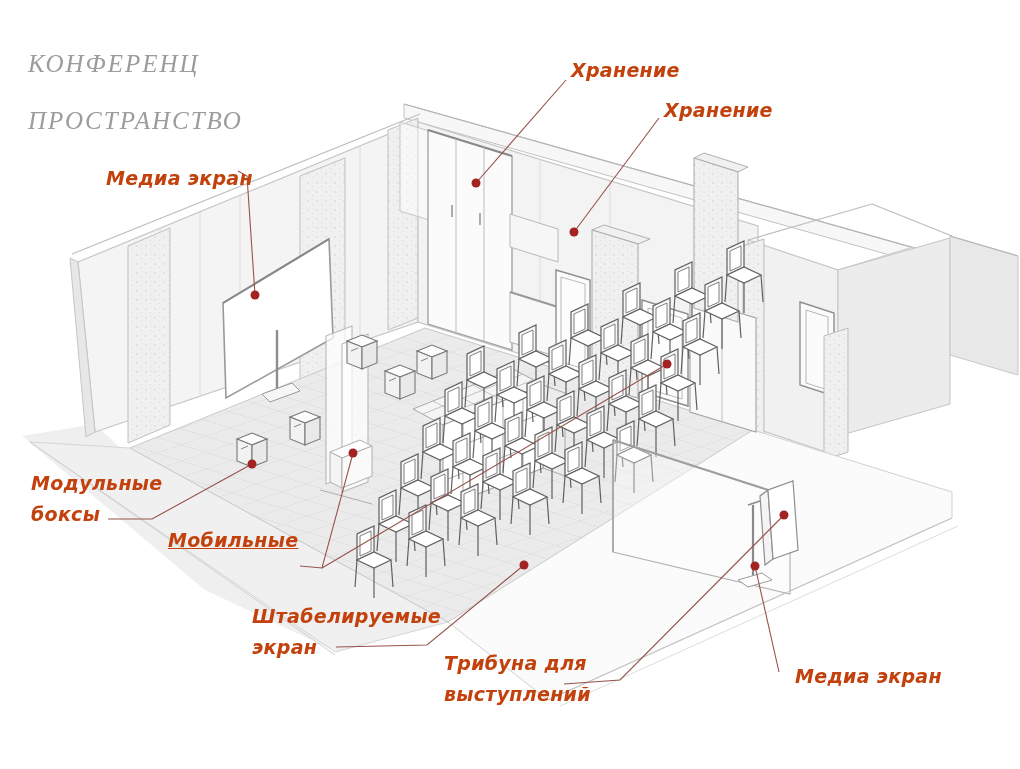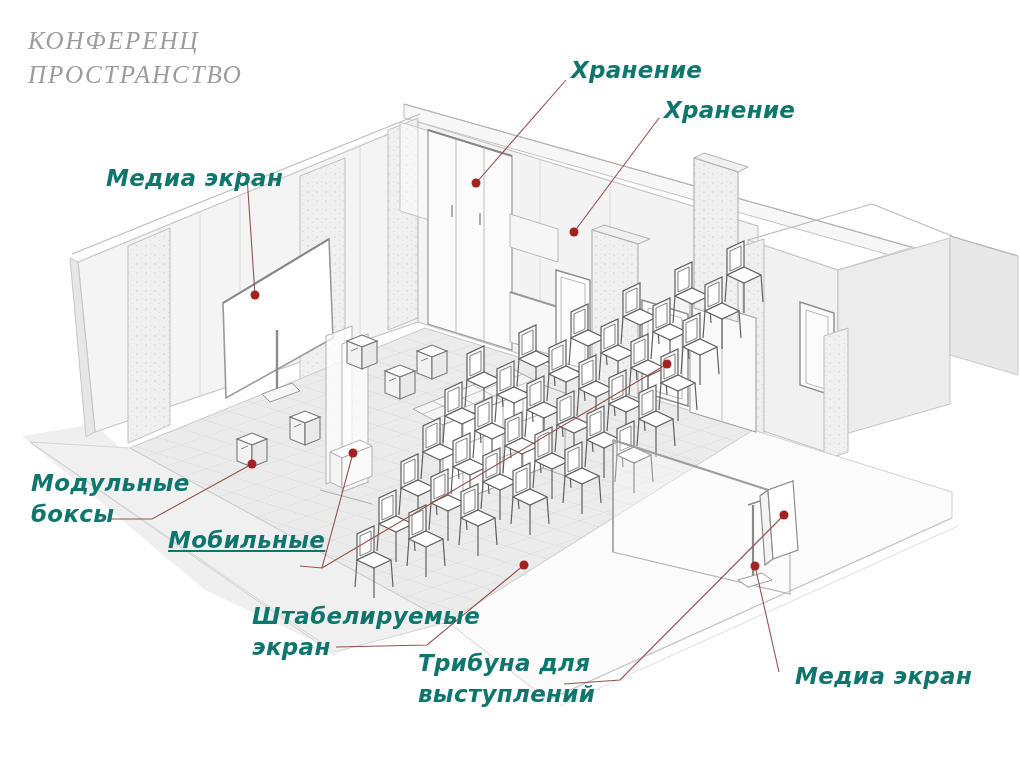--- a/index.html
+++ b/index.html
@@ -2,23 +2,23 @@
 <html><head>
 <meta charset="utf-8">
 <style>
   html,body{margin:0;padding:0;background:#ffffff;}
   #stage{position:relative;width:1020px;height:769px;background:#ffffff;overflow:hidden;
          font-family:"DejaVu Sans",sans-serif;}
   #drawing{position:absolute;left:0;top:0;}
   .title{position:absolute;left:28px;top:24px;color:#9c9c9c;
          font-family:"Liberation Serif",serif;font-style:italic;font-size:25px;
          letter-spacing:2px;line-height:34px;white-space:nowrap;}
-  .title span{display:block;}
-  .lbl{position:absolute;color:#0f766e;font-family:"DejaVu Sans",sans-serif;
-       font-style:italic;font-weight:600;font-size:23px;letter-spacing:.3px;
+  .title span{display:block;margin-top:23px;}
+  .lbl{position:absolute;color:#c2410c;font-family:"DejaVu Sans",sans-serif;
+       font-style:italic;font-weight:600;font-size:19px;letter-spacing:.3px;
        line-height:31px;white-space:nowrap;}
   .lbl span{display:block;}
   svg line, svg path, svg polygon, svg polyline{vector-effect:non-scaling-stroke;}
 </style>
 </head>
 <body>
 
 <div id="stage">
 
 <svg id="drawing" width="1020" height="769" viewBox="0 0 1020 769">
@@ -302,21 +302,21 @@
     <span>Модульные</span>
     <span>боксы</span>
   </div>
   <div class="lbl" style="left:168px;top:525px;text-decoration:underline;">
     <span>Мобильные</span>
   </div>
   <div class="lbl" style="left:252px;top:601px;">
     <span>Штабелируемые</span>
     <span>экран</span>
   </div>
-  <div class="lbl" style="left:418px;top:648px;">
+  <div class="lbl" style="left:444px;top:648px;">
     <span>Трибуна для</span>
     <span>выступлений</span>
   </div>
   <div class="lbl" style="left:795px;top:661px;">
     <span>Медиа экран</span>
   </div>
 
 </div>
 
 </body></html>

